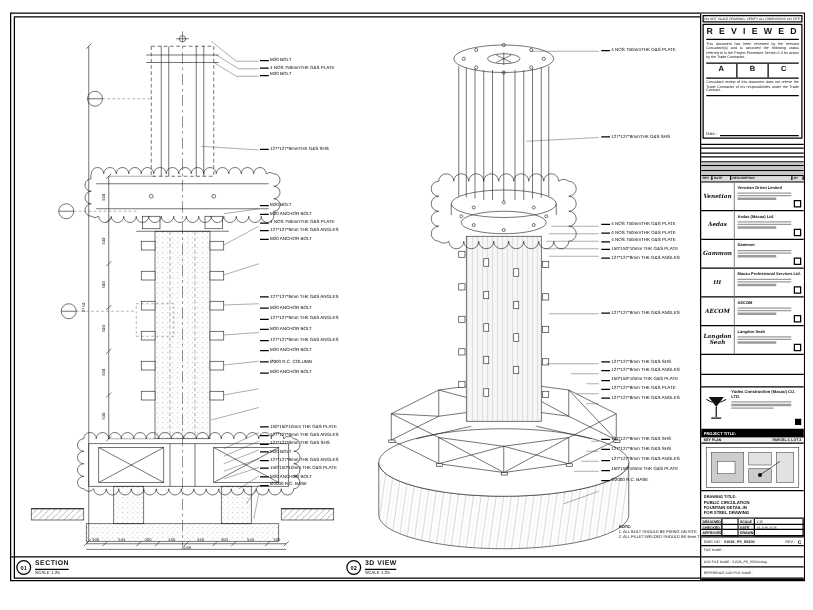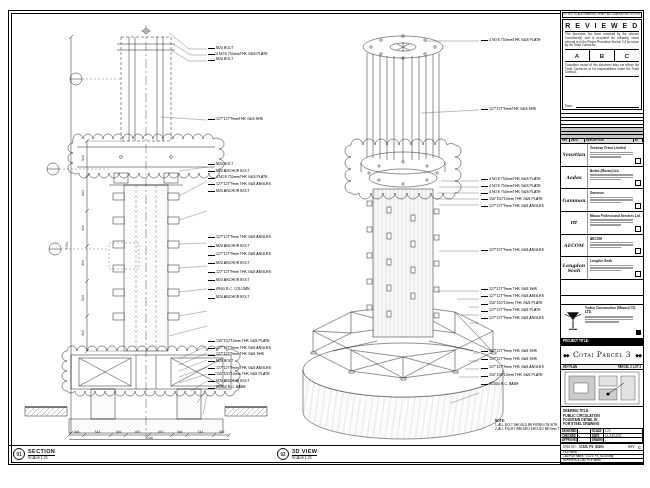--- a/index.html
+++ b/index.html
@@ -586,25 +586,20 @@
       </svg>
       <div class="c-info">
         <div class="c-name">Yudea Construction (Macau) CO. LTD.</div>
         <div class="skel"></div>
         <div class="skel"></div>
         <div class="skel short"></div>
       </div>
       <div class="c-box"></div>
     </div>
     <div class="tb-ptitle">PROJECT TITLE:</div>
-    <div class="tb-banner">
-      <span class="orn">◆◆</span>
-      <span class="banner-text">Cotai Parcel 3</span>
-      <span class="orn">◆◆</span>
-    </div>
     <div class="tb-kphead">
       <span>KEY PLAN</span>
       <span>PARCEL 3, LOT 2</span>
     </div>
     <div class="tb-keyplan">
       <svg width="76" height="34" viewBox="0 0 76 34">
         <rect x="1" y="1" width="74" height="32" fill="#fff" stroke="#333" stroke-width=".5"></rect>
         <rect x="5" y="5" width="26" height="24" fill="#ccc" stroke="#333" stroke-width=".4"></rect>
         <rect x="35" y="5" width="18" height="10" fill="#e2e2e2" stroke="#333" stroke-width=".4"></rect>
         <rect x="35" y="18" width="18" height="11" fill="#ccc" stroke="#333" stroke-width=".4"></rect>

